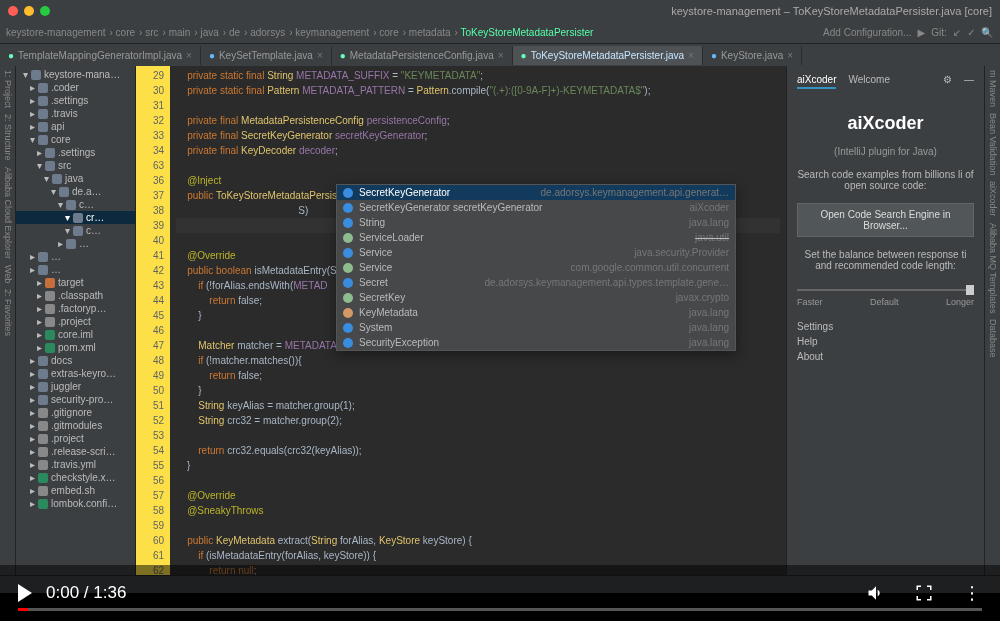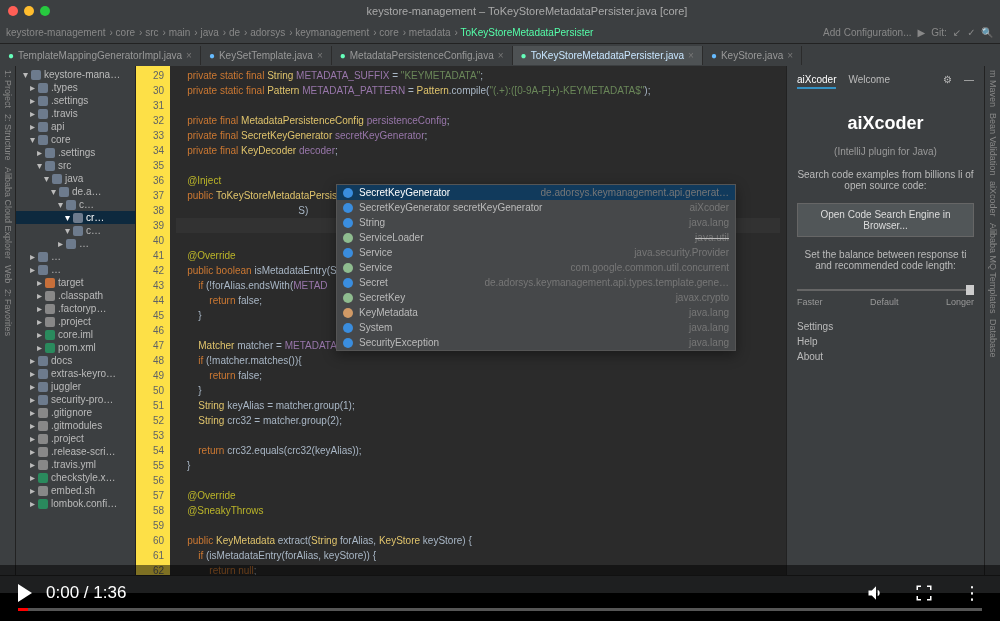--- a/index.html
+++ b/index.html
@@ -76,21 +76,21 @@
 </head>
 <body>
 
 <div class="window">
   <div class="titlebar">
     <div class="traffic">
       <div class="dot r"></div>
       <div class="dot y"></div>
       <div class="dot g"></div>
     </div>
-    <span style="flex:1;text-align:center">keystore-management – ToKeyStoreMetadataPersister.java [core]</span>
+    <span style="flex:1;text-align:right">keystore-management – ToKeyStoreMetadataPersister.java [core]</span>
   </div>
 
   <div class="breadcrumbs">
     <div class="bc-left">
       <span>keystore-management</span>›
       <span>core</span>›
       <span>src</span>›
       <span>main</span>›
       <span>java</span>›
       <span>de</span>›
@@ -143,21 +143,21 @@
       <span>1: Project</span>
       <span>2: Structure</span>
       <span>Alibaba Cloud Explorer</span>
       <span>Web</span>
       <span>2: Favorites</span>
     </div>
 
     <div class="sidebar">
       <ul class="tree" id="tree">
           <li><span class="ind" style="width:0px"></span>▾<span class="ic fdr"></span><span>keystore-mana…</span></li>
-          <li><span class="ind" style="width:7px"></span>▸<span class="ic fdr"></span><span>.types</span></li>
+          <li><span class="ind" style="width:7px"></span>▸<span class="ic fdr"></span><span>.coder</span></li>
           <li><span class="ind" style="width:7px"></span>▸<span class="ic fdr"></span><span>.settings</span></li>
           <li><span class="ind" style="width:7px"></span>▸<span class="ic fdr"></span><span>.travis</span></li>
           <li><span class="ind" style="width:7px"></span>▸<span class="ic fdr"></span><span>api</span></li>
           <li><span class="ind" style="width:7px"></span>▾<span class="ic fdr"></span><span>core</span></li>
           <li><span class="ind" style="width:14px"></span>▸<span class="ic fdr"></span><span>.settings</span></li>
           <li><span class="ind" style="width:14px"></span>▾<span class="ic fdr"></span><span>src</span></li>
           <li><span class="ind" style="width:21px"></span>▾<span class="ic fdr"></span><span>java</span></li>
           <li><span class="ind" style="width:28px"></span>▾<span class="ic fdr"></span><span>de.a…</span></li>
           <li><span class="ind" style="width:35px"></span>▾<span class="ic fdr"></span><span>c…</span></li>
           <li class="sel"><span class="ind" style="width:42px"></span>▾<span class="ic fdr"></span><span>cr…</span></li>
@@ -187,21 +187,21 @@
     </div>
 
     <div class="editor">
       <div class="gutter" id="gutter">
           <div>29</div>
           <div>30</div>
           <div>31</div>
           <div>32</div>
           <div>33</div>
           <div>34</div>
-          <div>35</div>
+          <div>63</div>
           <div>36</div>
           <div>37</div>
           <div>38</div>
           <div>39</div>
           <div>40</div>
           <div>41</div>
           <div>42</div>
           <div>43</div>
           <div>44</div>
           <div>45</div>

